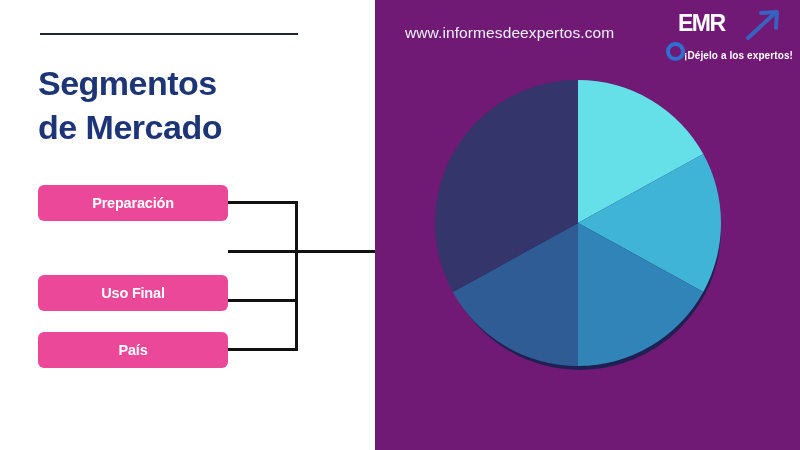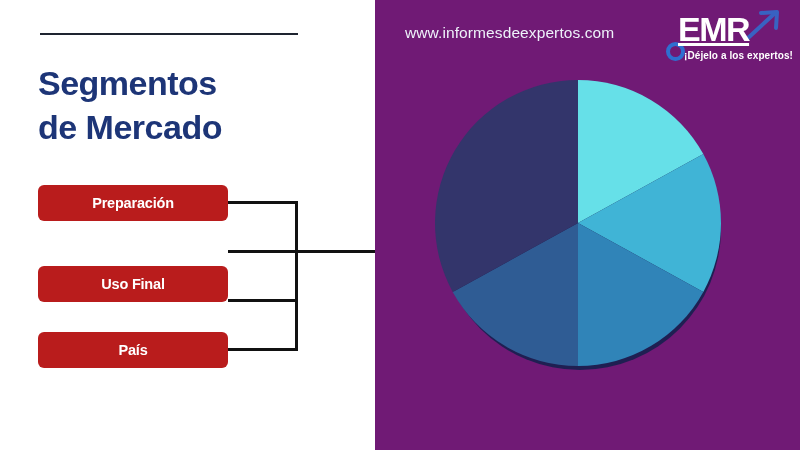--- a/index.html
+++ b/index.html
@@ -39,33 +39,33 @@
     color: #1d3577;
     white-space: pre-line;
   }
 
   
   .seg-btn {
     position: absolute;
     left: 38px;
     width: 190px;
     height: 36px;
-    background: #b91c1c;
+    background: #ec4899;
     border-radius: 6px;
     color: #ffffff;
     font-size: 14.5px;
     font-weight: bold;
     display: flex;
     align-items: center;
     justify-content: center;
     letter-spacing: -0.2px;
   }
   #seg-0 { top: 185px; }
   #seg-1 { top: 234px; }
-  #seg-2 { top: 266px; }
+  #seg-2 { top: 275px; }
   #seg-3 { top: 332px; }
 
   
   .conn-h {
     position: absolute;
     height: 3px;
     background: #111111;
   }
   .conn-v {
     position: absolute;
@@ -110,26 +110,25 @@
   #logo-ring {
     position: absolute;
     left: 2px; top: 36px;
     width: 19px; height: 19px;
     border: 4px solid #2f6fd0;
     border-radius: 50%;
   }
   #logo-text {
     position: absolute;
     left: 14px; top: 6px;
-    font-size: 34px;
+    font-size: 23px;
     font-weight: bold;
     color: #ffffff;
     letter-spacing: -1.5px;
     line-height: 1;
-    text-decoration: underline;
   }
   #logo-tagline {
     position: absolute;
     left: 20px; top: 44px;
     font-size: 10px;
     font-weight: bold;
     color: #ffffff;
     letter-spacing: 0.1px;
     white-space: nowrap;
   }

